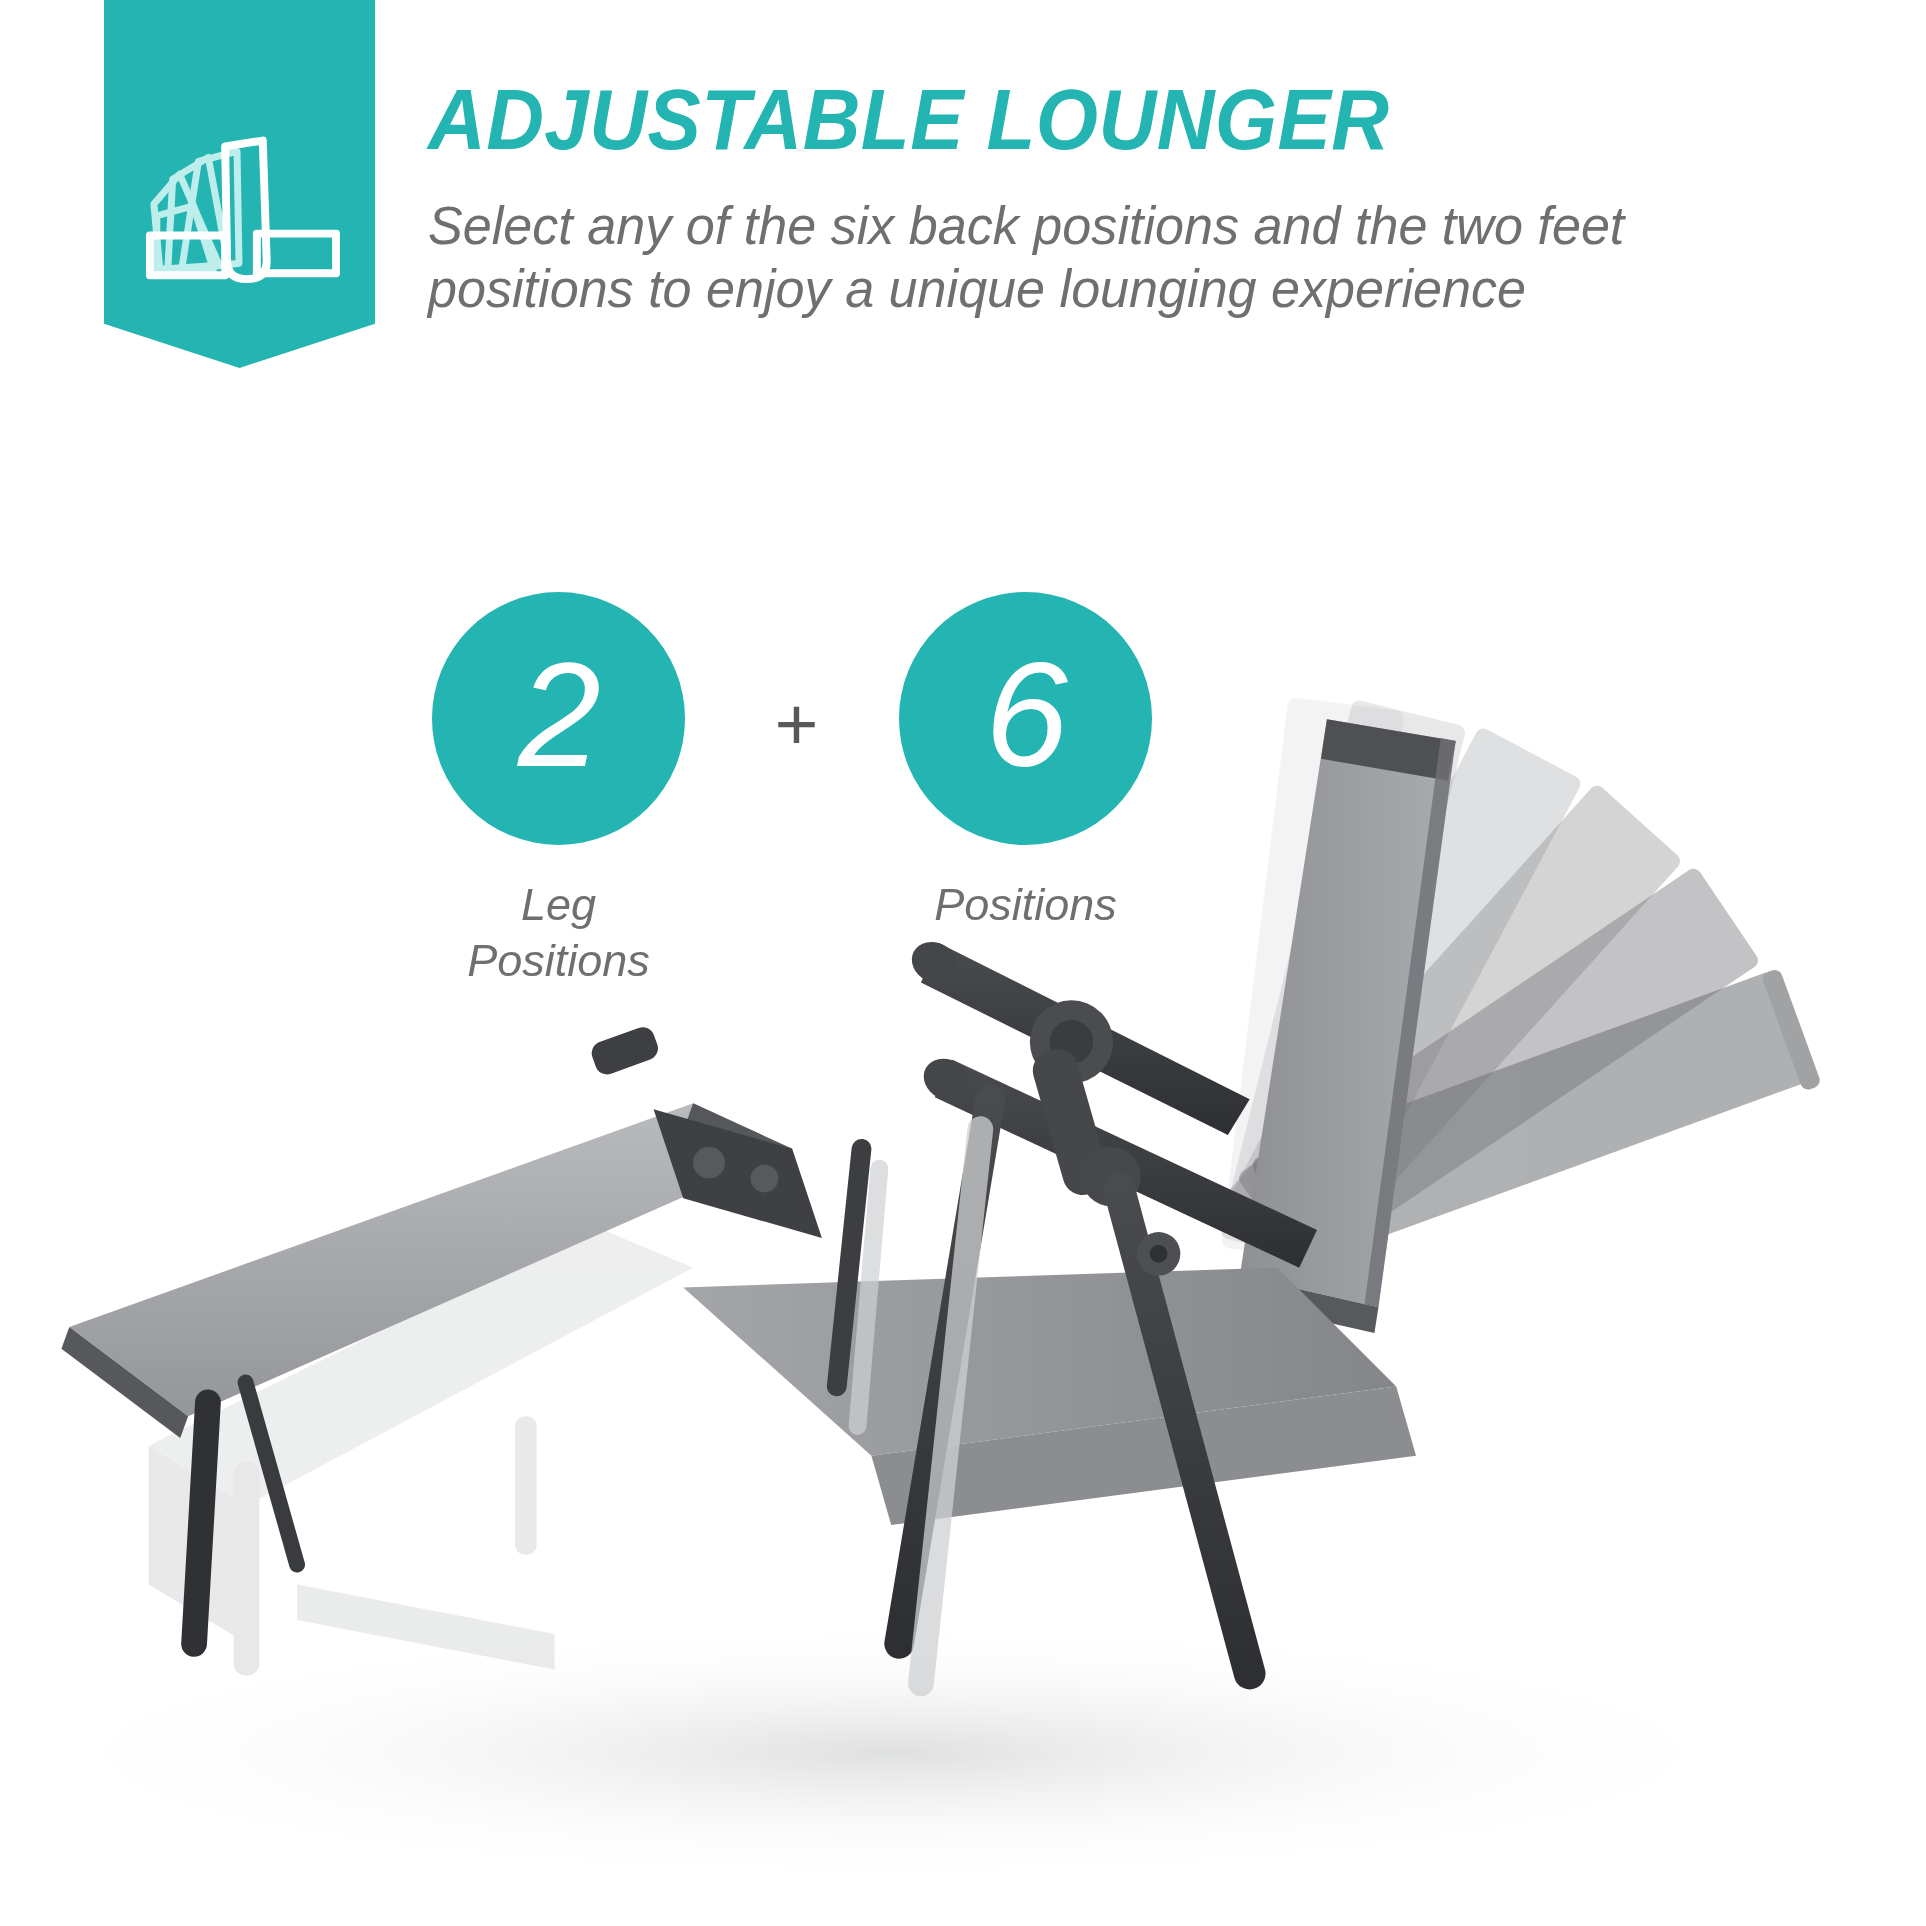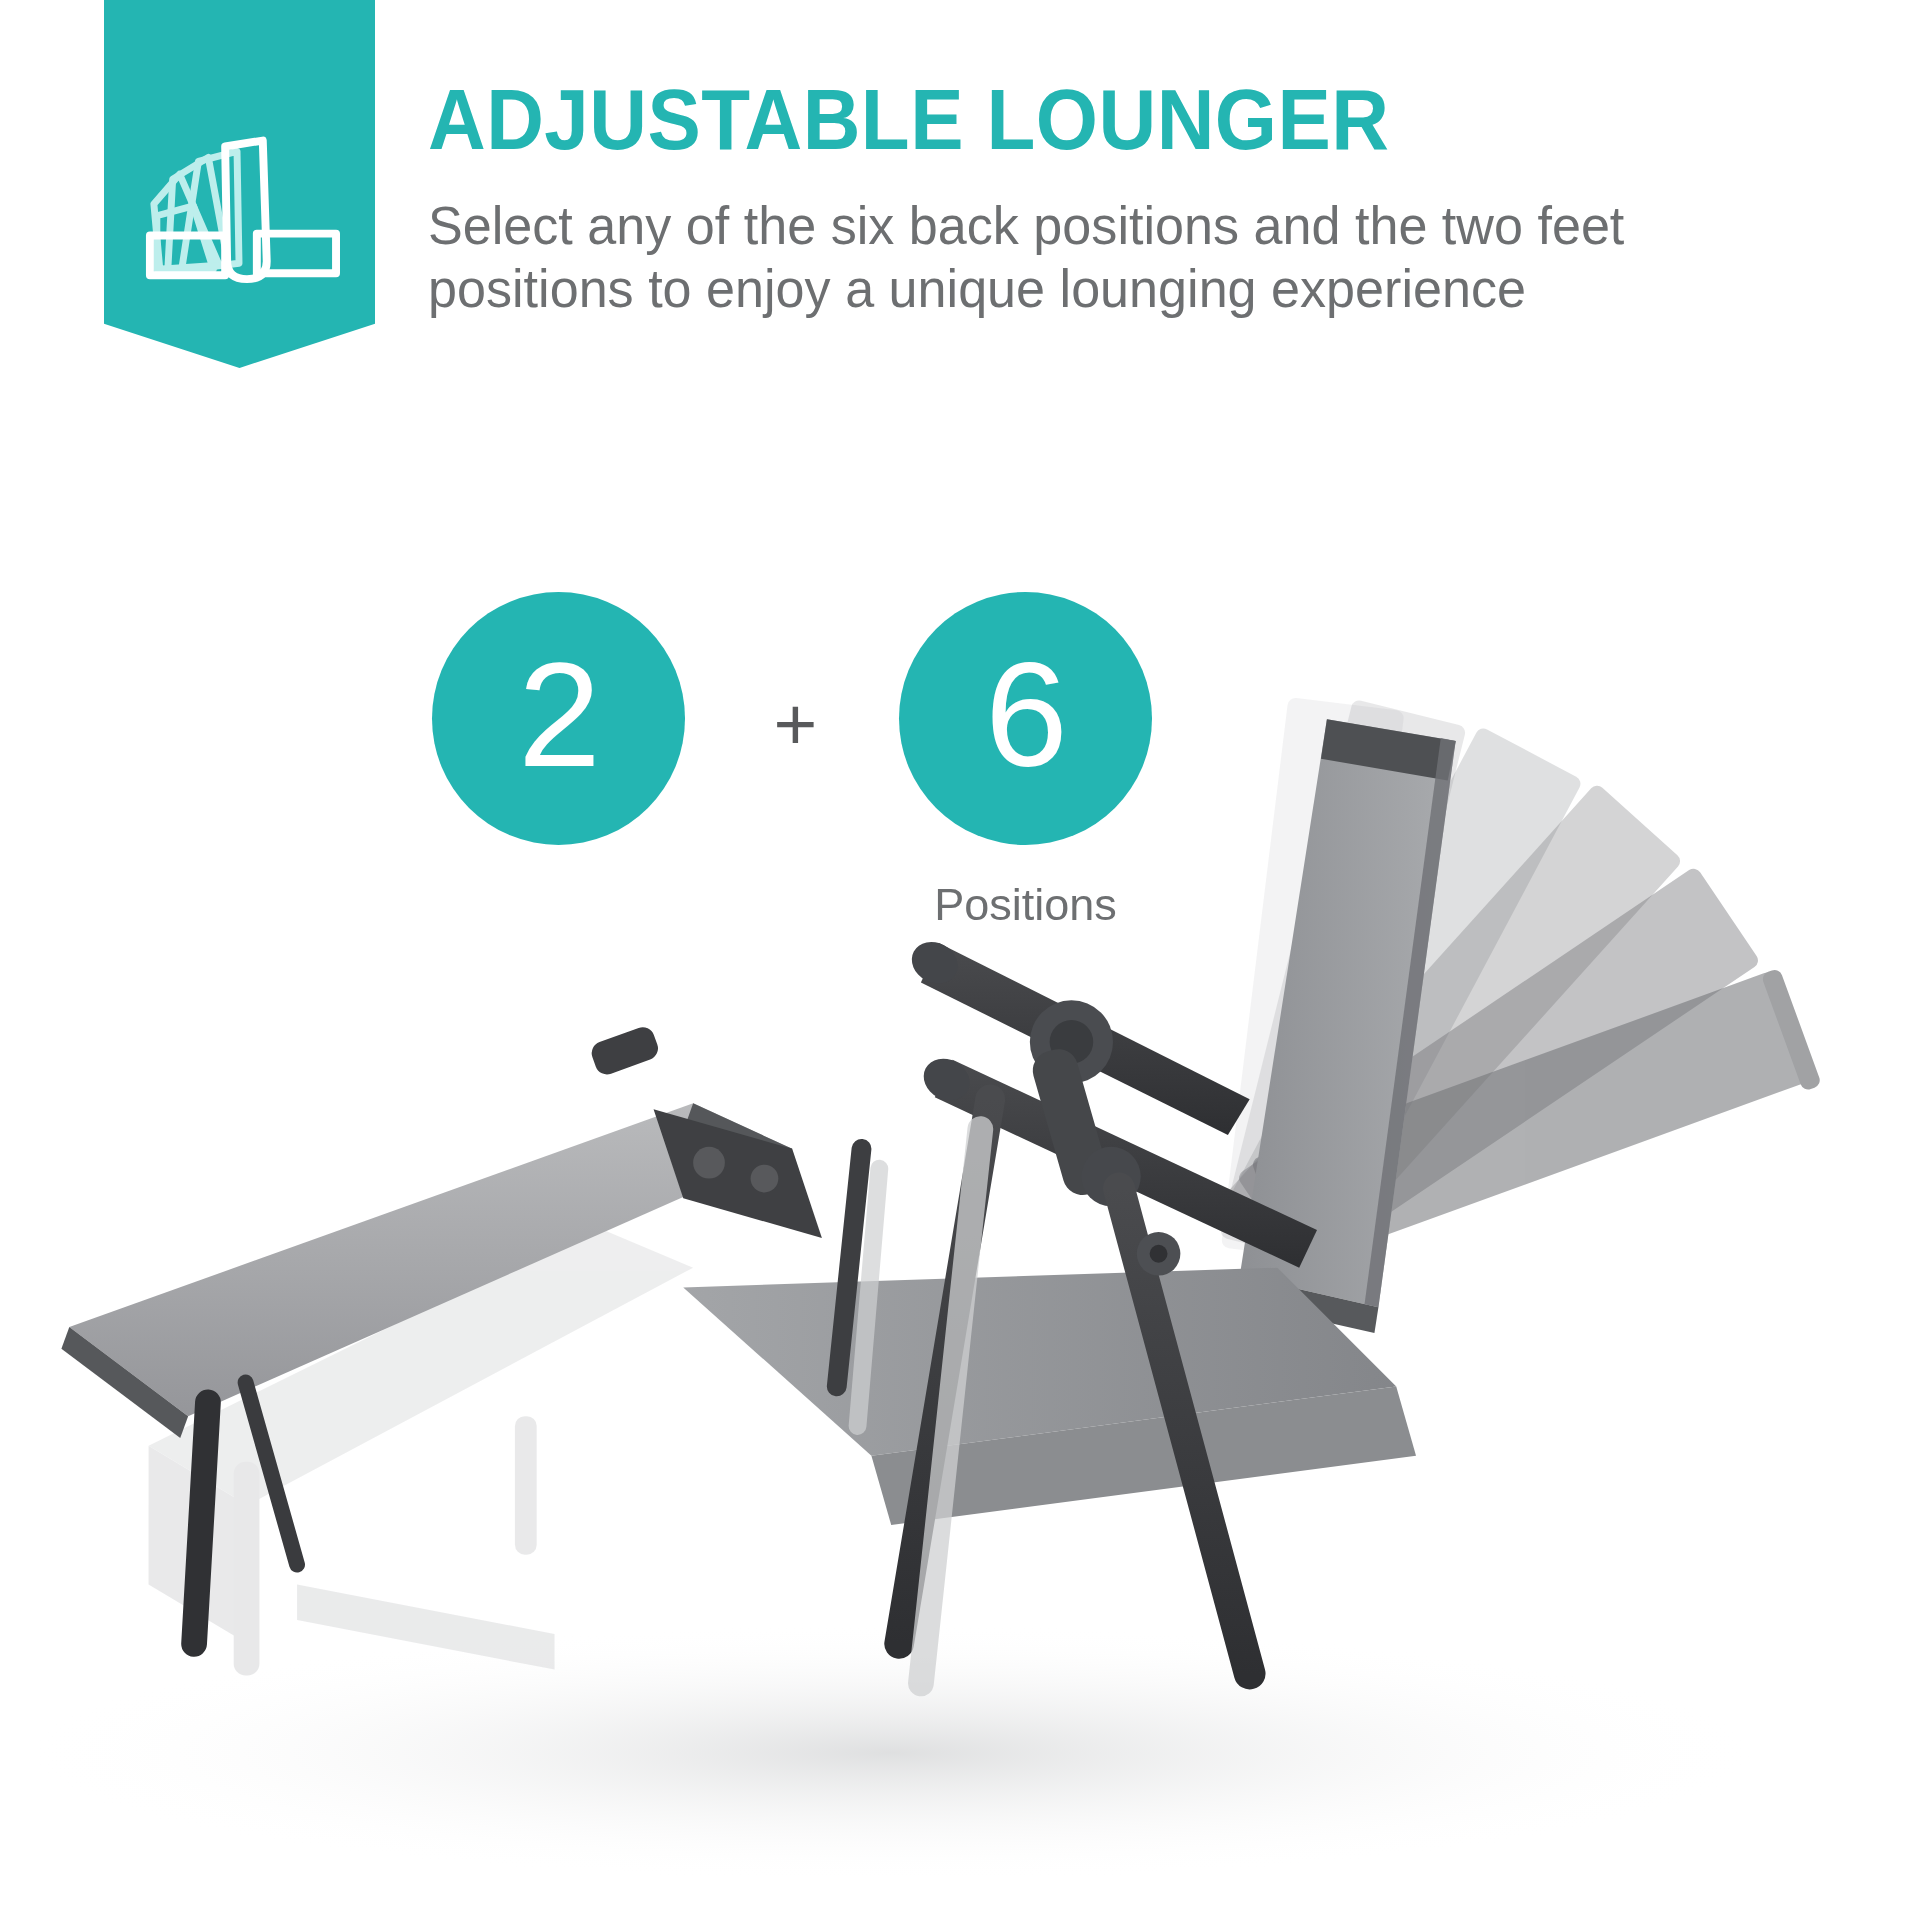--- a/index.html
+++ b/index.html
@@ -3,21 +3,21 @@
 <meta charset="utf-8">
 <style>
   html,body{margin:0;padding:0;}
   body{
     width:1927px;height:1927px;
     background:#ffffff;
     font-family:"Liberation Sans", sans-serif;
     overflow:hidden;
     position:relative;
   }
-  .stage{position:absolute;inset:0;}
+  .stage{position:absolute;inset:0;font-style:italic;}
 
   
   .badge{
     position:absolute;left:104px;top:0;width:271px;height:368px;
     background:var(--teal,#24B5B2);
     -webkit-clip-path:polygon(0 0,100% 0,100% 88%,50% 100%,0 88%);
     clip-path:polygon(0 0,100% 0,100% 88%,50% 100%,0 88%);
   }
   .badge-icon{position:absolute;left:12px;top:95px;width:248px;height:198px;}
 
@@ -100,20 +100,24 @@
     <div class="circle c-leg">
       <span>2</span>
     </div>
 
     <div class="plus">+</div>
 
     <div class="circle c-back">
       <span>6</span>
     </div>
 
+    <div class="caption cap-leg">
+      <div>Leg</div>
+      <div>Positions</div>
+    </div>
 
     <div class="caption cap-back">
       <div>Positions</div>
     </div>
   </div>
 
   <div class="photo">
     <svg viewBox="0 0 1946 1306" preserveAspectRatio="none">
       <defs>
         <linearGradient id="slingA" x1="0" y1="0" x2="0" y2="1">

